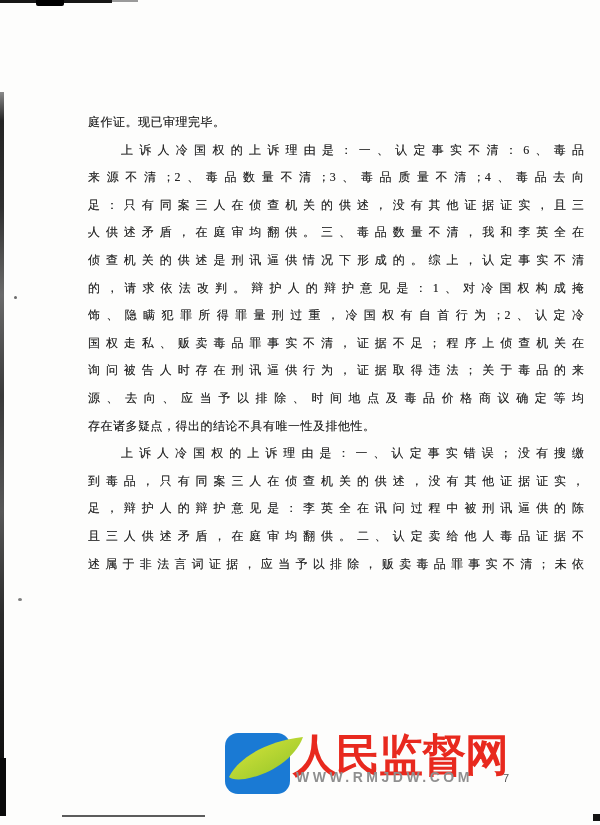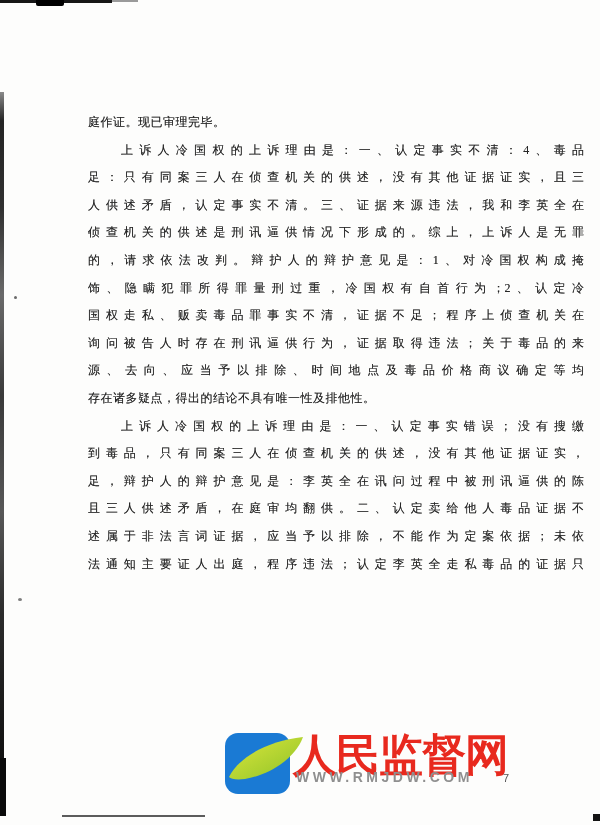--- a/index.html
+++ b/index.html
@@ -83,36 +83,36 @@
   <div class="artifact left-strip"></div>
   <div class="artifact left-strip-bottom"></div>
   <div class="artifact bottom-line"></div>
   <div class="artifact corner-mark"></div>
   <div class="artifact speck1"></div>
   <div class="artifact speck2"></div>
   <div class="artifact speck3"></div>
 
   <div class="text-block">
       <div class="line">庭作证。现已审理完毕。</div>
-      <div class="line indent justify">上诉人冷国权的上诉理由是：一、认定事实不清：4、毒品</div>
+      <div class="line indent justify">上诉人冷国权的上诉理由是：一、认定事实不清：6、毒品</div>
+      <div class="line justify">来源不清；2、毒品数量不清；3、毒品质量不清；4、毒品去向</div>
       <div class="line justify">足：只有同案三人在侦查机关的供述，没有其他证据证实，且三</div>
-      <div class="line justify">人供述矛盾，认定事实不清。三、证据来源违法，我和李英全在</div>
-      <div class="line justify">侦查机关的供述是刑讯逼供情况下形成的。综上，上诉人是无罪</div>
+      <div class="line justify">人供述矛盾，在庭审均翻供。三、毒品数量不清，我和李英全在</div>
+      <div class="line justify">侦查机关的供述是刑讯逼供情况下形成的。综上，认定事实不清</div>
       <div class="line justify">的，请求依法改判。辩护人的辩护意见是：1、对冷国权构成掩</div>
       <div class="line justify">饰、隐瞒犯罪所得罪量刑过重，冷国权有自首行为；2、认定冷</div>
       <div class="line justify">国权走私、贩卖毒品罪事实不清，证据不足；程序上侦查机关在</div>
       <div class="line justify">询问被告人时存在刑讯逼供行为，证据取得违法；关于毒品的来</div>
       <div class="line justify">源、去向、应当予以排除、时间地点及毒品价格商议确定等均</div>
       <div class="line">存在诸多疑点，得出的结论不具有唯一性及排他性。</div>
       <div class="line indent justify">上诉人冷国权的上诉理由是：一、认定事实错误；没有搜缴</div>
       <div class="line justify">到毒品，只有同案三人在侦查机关的供述，没有其他证据证实，</div>
       <div class="line justify">足，辩护人的辩护意见是：李英全在讯问过程中被刑讯逼供的陈</div>
       <div class="line justify">且三人供述矛盾，在庭审均翻供。二、认定卖给他人毒品证据不</div>
-      <div class="line justify">述属于非法言词证据，应当予以排除，不能作为定案依据；未依</div>
-      <div class="line justify">法通知主要证人出庭，程序违法；认定李英全走私毒品的证据只</div>
+      <div class="line justify">述属于非法言词证据，应当予以排除，贩卖毒品罪事实不清；未依</div>
     </div>
 
   <div class="logo">
     <div class="logo-icon" style="background: rgb(26, 122, 212);"></div>
     <svg class="leaf-svg" width="86" height="58" viewBox="0 0 86 58">
       <defs>
         <linearGradient id="leafGrad" x1="0" y1="0" x2="1" y2="1">
           <stop id="leafStopA" offset="0" stop-color="#dde73c"></stop>
           <stop id="leafStopB" offset="1" stop-color="#8dc228"></stop>
         </linearGradient>

